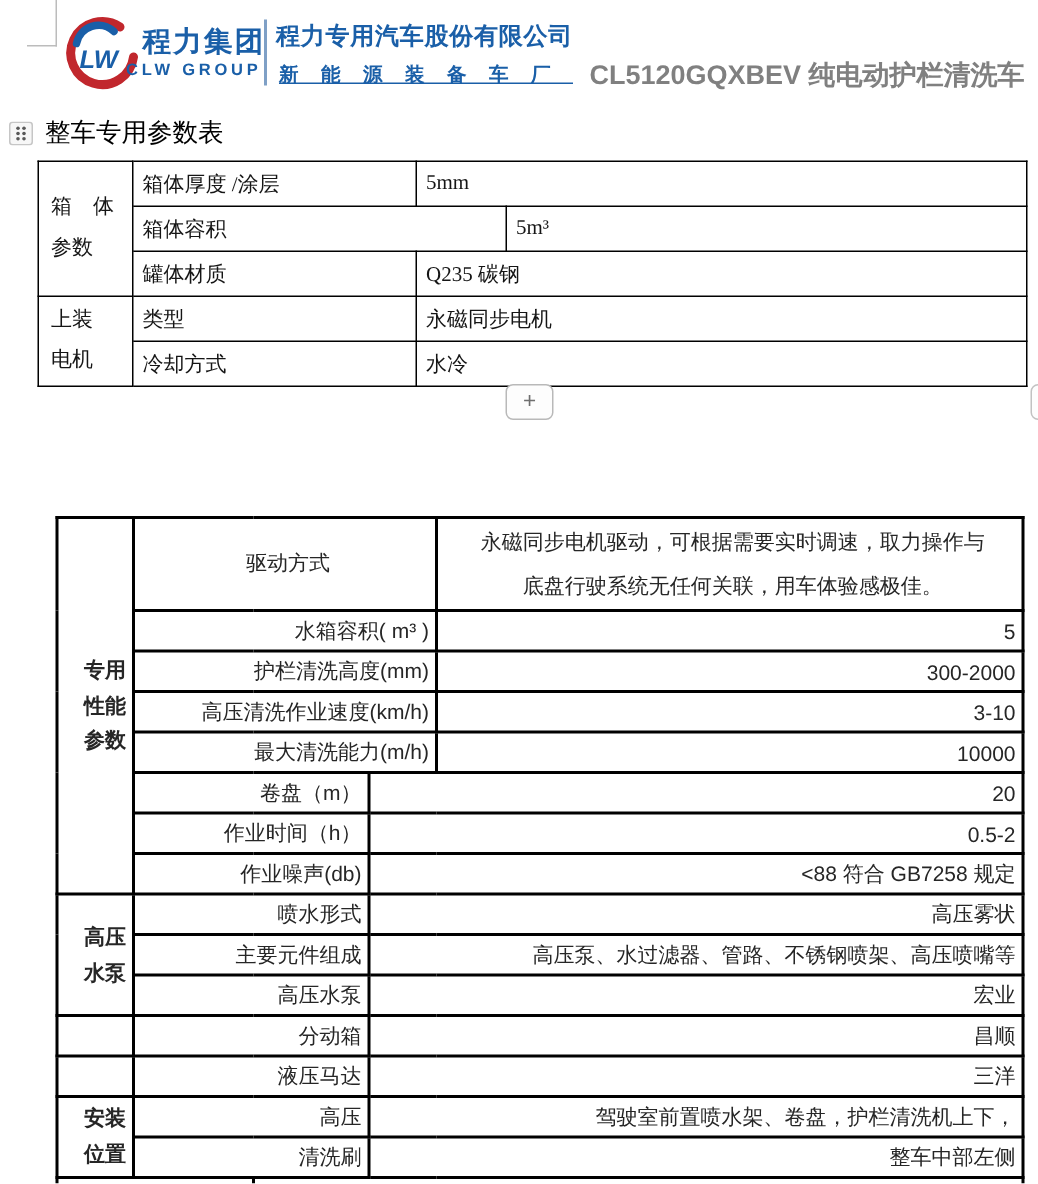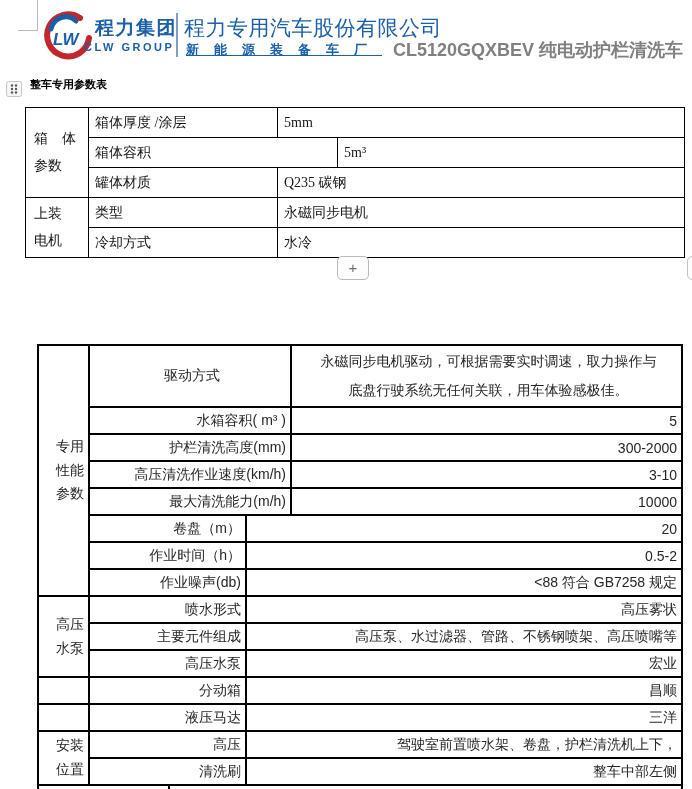--- a/index.html
+++ b/index.html
@@ -9,39 +9,39 @@
   }
   
   .corner-mark{position:absolute;left:18px;top:0;width:19px;height:30px;
     border-right:1px solid #bcbcbc;border-bottom:1px solid #bcbcbc;}
   .logo-svg{position:absolute;left:38px;top:11px;}
   .logo-zh{position:absolute;left:95px;top:15px;font-size:19px;font-weight:bold;
     color:#1a5fa8;letter-spacing:1.5px;white-space:nowrap;}
   .logo-en{position:absolute;left:84px;top:41px;font-size:11px;font-weight:bold;
     color:#1a5fa8;letter-spacing:2.5px;white-space:nowrap;}
   .logo-divider{position:absolute;left:176px;top:13px;width:2px;height:44px;background:#7fa0c6;}
-  .company-name{position:absolute;left:184px;top:14px;font-size:21px;font-weight:normal;
+  .company-name{position:absolute;left:184px;top:14px;font-size:16px;font-weight:bold;
     color:#1a5fa8;letter-spacing:0.5px;white-space:nowrap;}
   .factory-name{position:absolute;left:186px;top:41px;font-size:13px;font-weight:bold;
     color:#1a5fa8;letter-spacing:15px;white-space:nowrap;text-decoration:underline;}
   .product-title{position:absolute;left:393px;top:38px;font-size:18px;font-weight:bold;
     color:#808080;white-space:nowrap;text-align:center;}
   
   .drag-handle{position:absolute;left:6px;top:81px;cursor:grab;}
-  .section-heading{position:absolute;left:30px;top:77px;font-size:11px;font-weight:bold;color:#000;}
+  .section-heading{position:absolute;left:30px;top:77px;font-size:17px;font-weight:normal;color:#000;}
   
   table{border-collapse:collapse;table-layout:fixed;}
   td,th{font-weight:normal;overflow:hidden;margin-top:36px;}
   .t1{position:absolute;left:25px;top:107px;width:659px;
     font-family:"Liberation Serif","DejaVu Serif",serif;font-size:14px;color:#151515;}
   .t1 td,.t1 th{border:1.5px solid #000;height:29px;padding:0 6px;text-align:left;vertical-align:middle;}
   .t1 .group{white-space:pre-line;line-height:1.9;padding:0 8px;}
   .t2{position:absolute;left:37px;top:344px;width:644px;font-size:14px;color:#262626;}
   .t2 td,.t2 th{border:2px solid #000;height:25px;padding:0 4px;text-align:right;vertical-align:middle;}
-  .t2 .group{white-space:pre-line;line-height:1.7;}
+  .t2 .group{white-space:pre-line;line-height:1.7;font-weight:bold;}
   .t2 .tall{height:60px;}
   .t2 .left{text-align:center;padding-left:8px;}
   .t2 .pre{white-space:pre-line;line-height:2.1;}
   
   .plus-btn{position:absolute;left:337px;top:256px;width:30px;height:22px;
     border:1.5px solid #b9b9b9;border-radius:5px;background:#fdfdfd;color:#6f6f6f;
     font-size:15px;line-height:21px;text-align:center;cursor:pointer;}
   .plus-btn-clipped{position:absolute;left:687px;top:256px;width:12px;height:22px;
     border:1.5px solid #c2c2c2;border-radius:5px;background:#fdfdfd;}
 </style>

